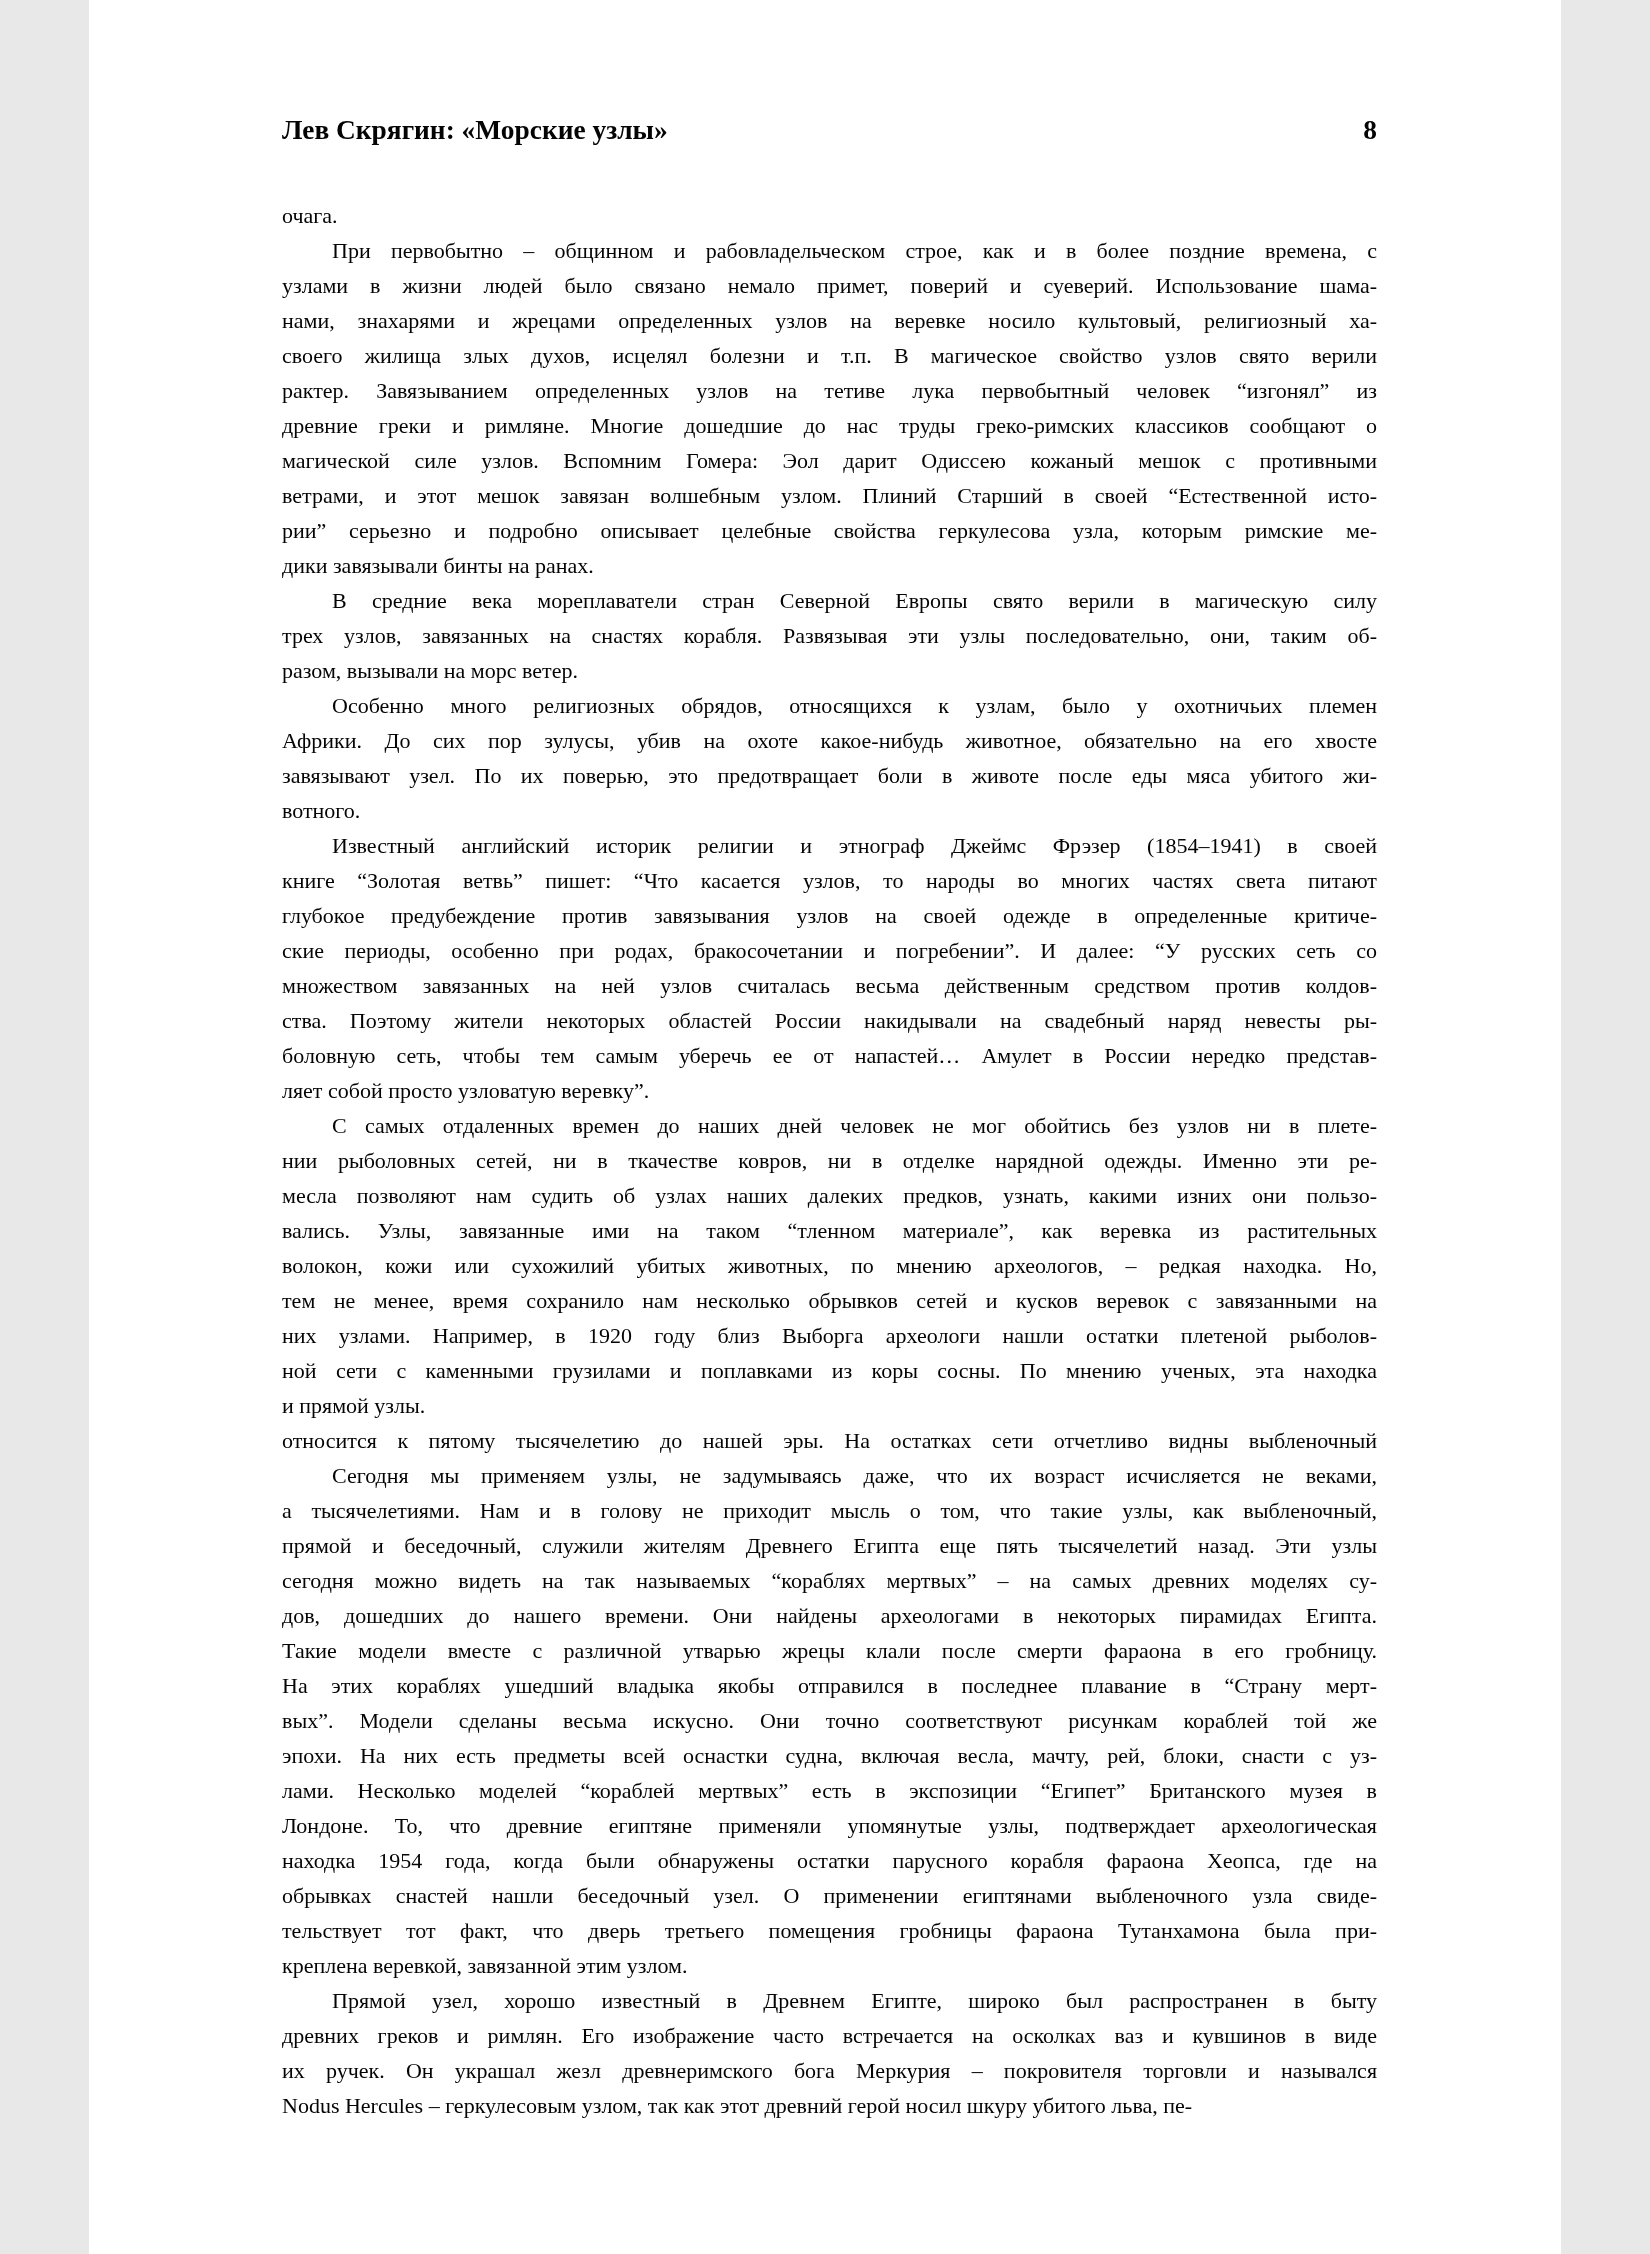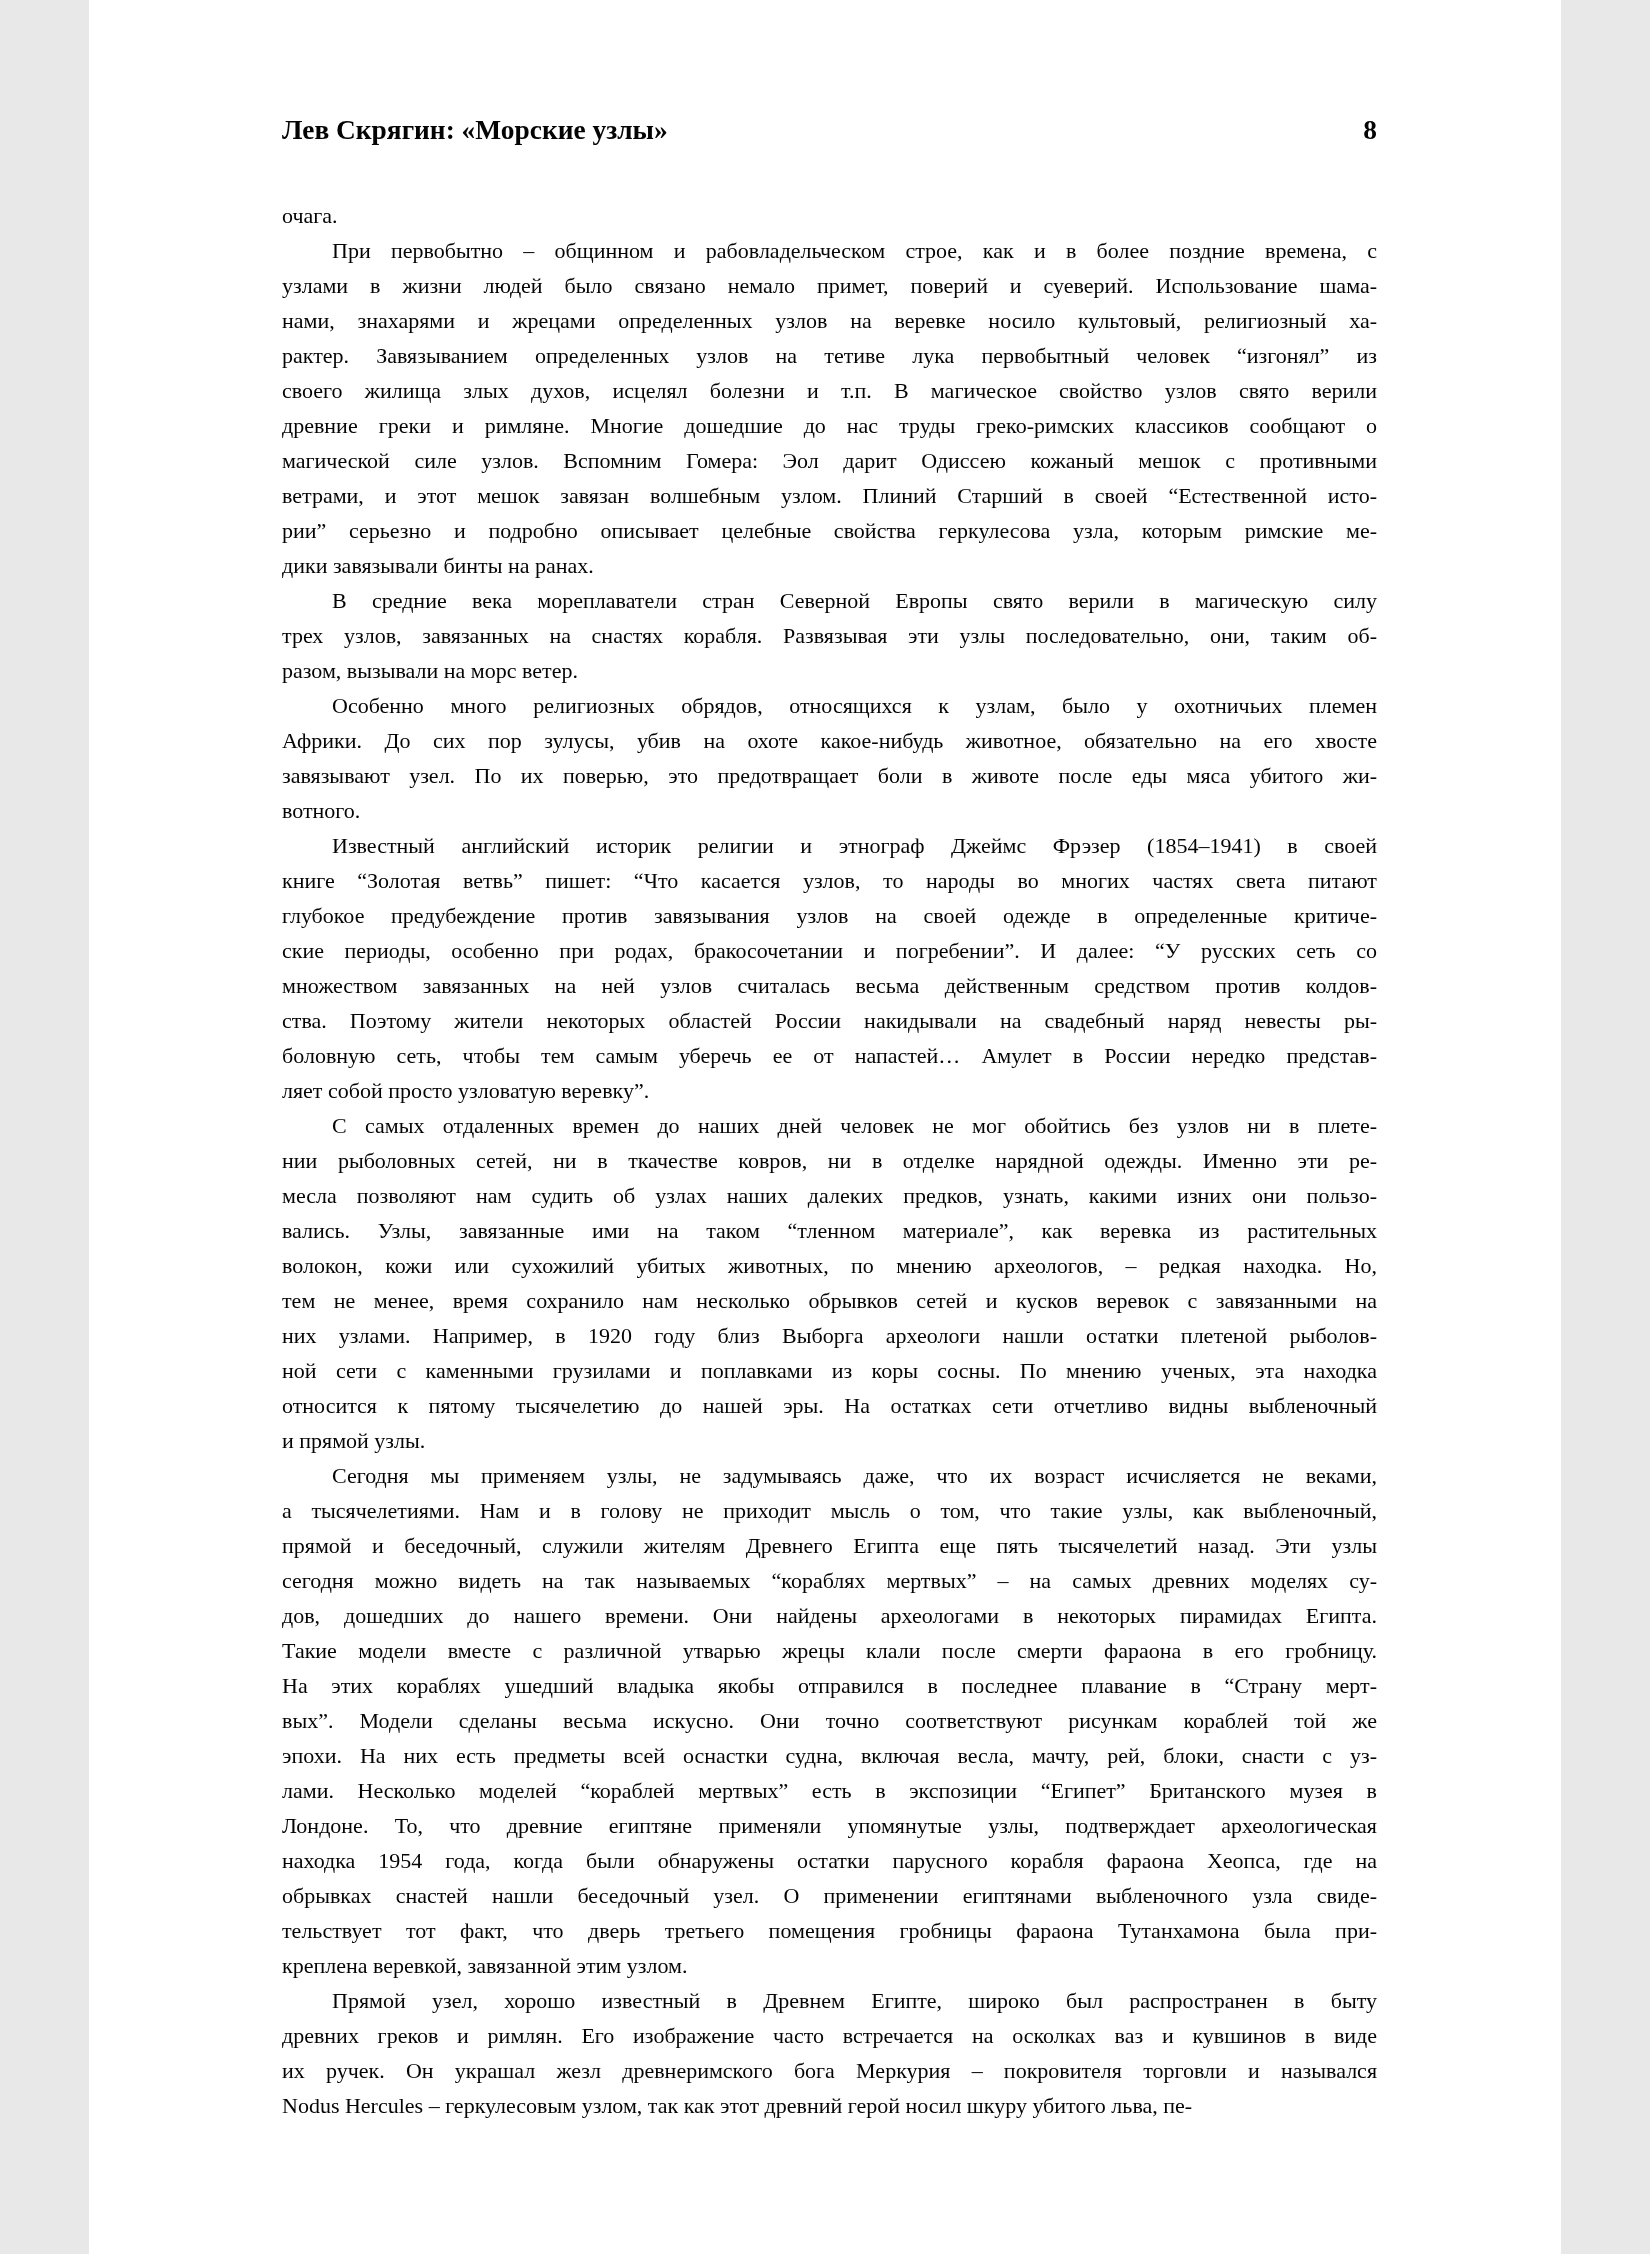--- a/index.html
+++ b/index.html
@@ -43,22 +43,22 @@
     <span class="pagenum">8</span>
   </div>
   <div class="body-text">
       <div class="paragraph">
         <div class="line last">очага.</div>
       </div>
       <div class="paragraph">
         <div class="line indent">При первобытно – общинном и рабовладельческом строе, как и в более поздние времена, с</div>
         <div class="line">узлами в жизни людей было связано немало примет, поверий и суеверий. Использование шама-</div>
         <div class="line">нами, знахарями и жрецами определенных узлов на веревке носило культовый, религиозный ха-</div>
+        <div class="line">своего жилища злых духов, исцелял болезни и т.п. В магическое свойство узлов свято верили</div>
         <div class="line">рактер. Завязыванием определенных узлов на тетиве лука первобытный человек “изгонял” из</div>
-        <div class="line">своего жилища злых духов, исцелял болезни и т.п. В магическое свойство узлов свято верили</div>
         <div class="line">древние греки и римляне. Многие дошедшие до нас труды греко-римских классиков сообщают о</div>
         <div class="line">магической силе узлов. Вспомним Гомера: Эол дарит Одиссею кожаный мешок с противными</div>
         <div class="line">ветрами, и этот мешок завязан волшебным узлом. Плиний Старший в своей “Естественной исто-</div>
         <div class="line">рии” серьезно и подробно описывает целебные свойства геркулесова узла, которым римские ме-</div>
         <div class="line last">дики завязывали бинты на ранах.</div>
       </div>
       <div class="paragraph">
         <div class="line indent">В средние века мореплаватели стран Северной Европы свято верили в магическую силу</div>
         <div class="line">трех узлов, завязанных на снастях корабля. Развязывая эти узлы последовательно, они, таким об-</div>
         <div class="line last">разом, вызывали на морс ветер.</div>
@@ -81,22 +81,22 @@
       </div>
       <div class="paragraph">
         <div class="line indent">С самых отдаленных времен до наших дней человек не мог обойтись без узлов ни в плете-</div>
         <div class="line">нии рыболовных сетей, ни в ткачестве ковров, ни в отделке нарядной одежды. Именно эти ре-</div>
         <div class="line">месла позволяют нам судить об узлах наших далеких предков, узнать, какими изних они пользо-</div>
         <div class="line">вались. Узлы, завязанные ими на таком “тленном материале”, как веревка из растительных</div>
         <div class="line">волокон, кожи или сухожилий убитых животных, по мнению археологов, – редкая находка. Но,</div>
         <div class="line">тем не менее, время сохранило нам несколько обрывков сетей и кусков веревок с завязанными на</div>
         <div class="line">них узлами. Например, в 1920 году близ Выборга археологи нашли остатки плетеной рыболов-</div>
         <div class="line">ной сети с каменными грузилами и поплавками из коры сосны. По мнению ученых, эта находка</div>
+        <div class="line last">и прямой узлы.</div>
         <div class="line">относится к пятому тысячелетию до нашей эры. На остатках сети отчетливо видны выбленочный</div>
-        <div class="line last">и прямой узлы.</div>
       </div>
       <div class="paragraph">
         <div class="line indent">Сегодня мы применяем узлы, не задумываясь даже, что их возраст исчисляется не веками,</div>
         <div class="line">а тысячелетиями. Нам и в голову не приходит мысль о том, что такие узлы, как выбленочный,</div>
         <div class="line">прямой и беседочный, служили жителям Древнего Египта еще пять тысячелетий назад. Эти узлы</div>
         <div class="line">сегодня можно видеть на так называемых “кораблях мертвых” – на самых древних моделях су-</div>
         <div class="line">дов, дошедших до нашего времени. Они найдены археологами в некоторых пирамидах Египта.</div>
         <div class="line">Такие модели вместе с различной утварью жрецы клали после смерти фараона в его гробницу.</div>
         <div class="line">На этих кораблях ушедший владыка якобы отправился в последнее плавание в “Страну мерт-</div>
         <div class="line">вых”. Модели сделаны весьма искусно. Они точно соответствуют рисункам кораблей той же</div>

